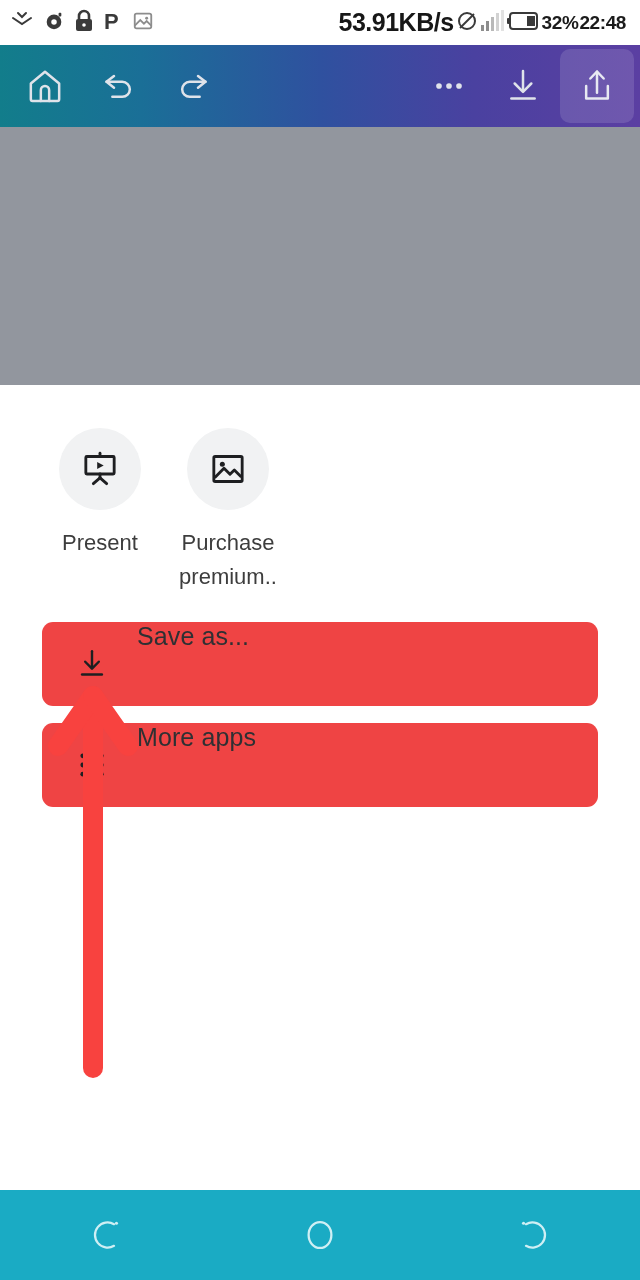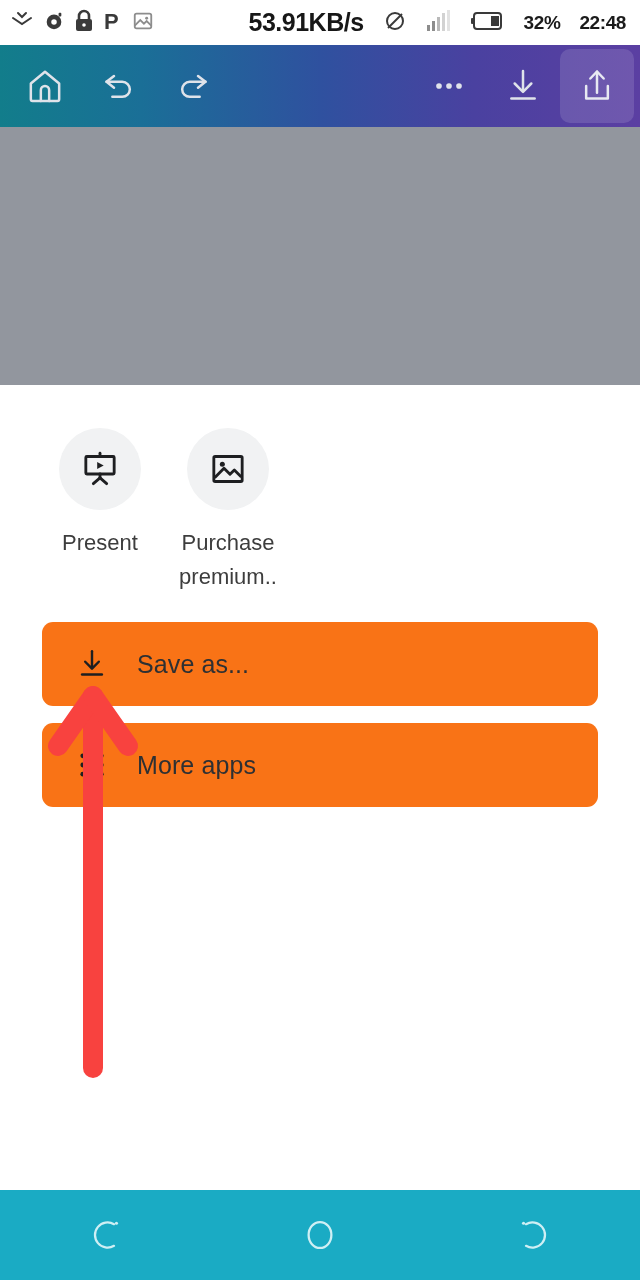--- a/index.html
+++ b/index.html
@@ -34,21 +34,21 @@
   }
   .sb-left {
     display: flex;
     align-items: center;
     gap: 9px;
   }
   .sb-right {
     margin-left: auto;
     display: flex;
     align-items: center;
-    gap: 19px;
+    gap: 1px;
   }
   .sb-ico {
     display: block;
     color: #3a3a3a;
   }
   .sb-text {
     font-size: 19px;
     font-weight: bold;
     color: #1b1b1b;
     letter-spacing: -0.4px;
@@ -139,24 +139,23 @@
   }
 
   .list {
     position: absolute;
     left: 42px;
     top: 237px;
     width: 556px;
   }
   .list-row {
     height: 84px;
-    background: #f97316;
+    background: #ef4444;
     border-radius: 11px;
     display: flex;
-    align-items: center;
     box-sizing: border-box;
     padding-left: 30px;
     margin-bottom: 17px;
   }
   .row-icon {
     width: 40px;
     display: flex;
     align-items: center;
     justify-content: center;
     flex: none;

